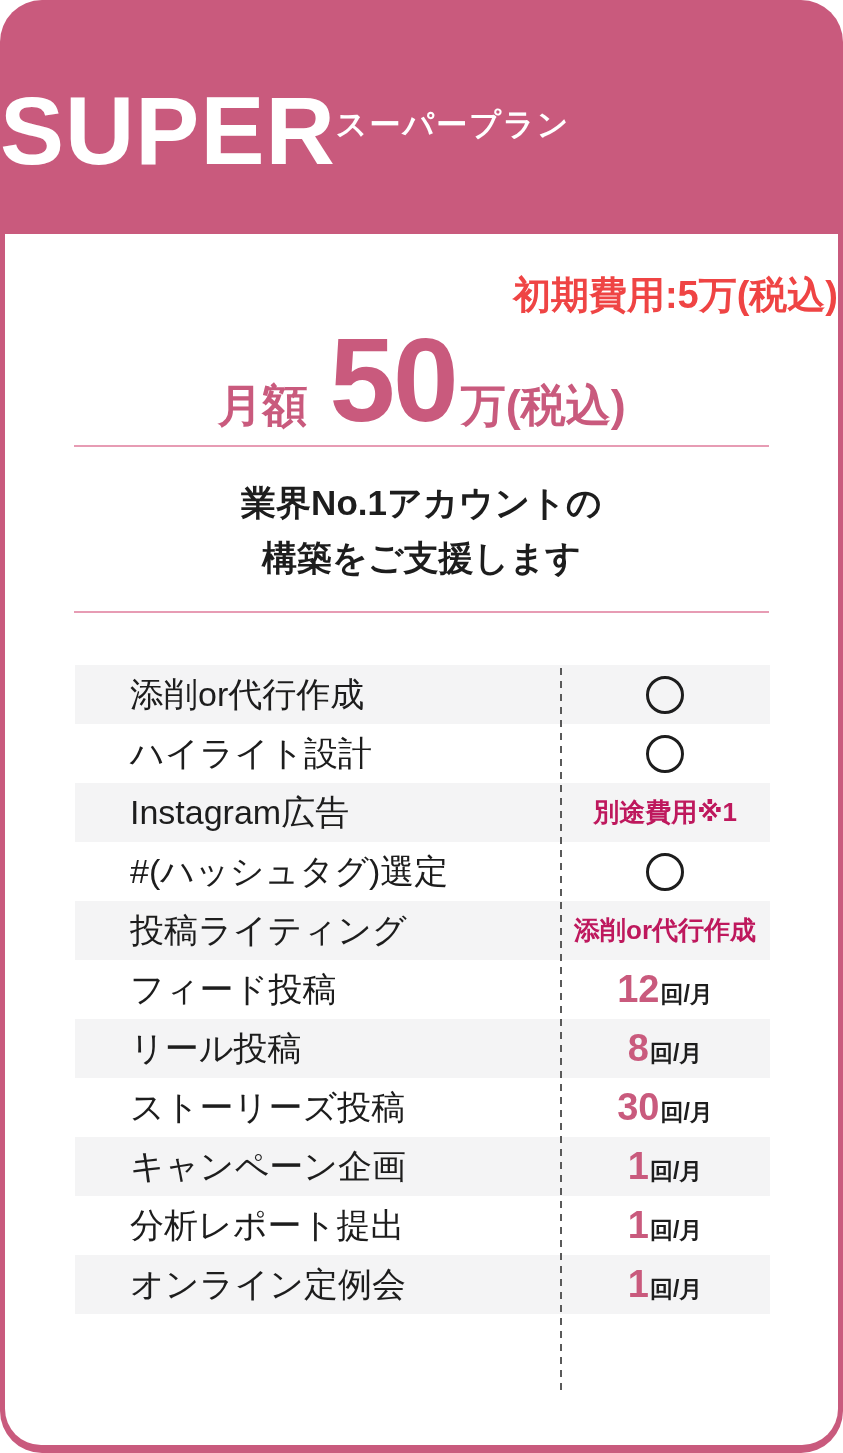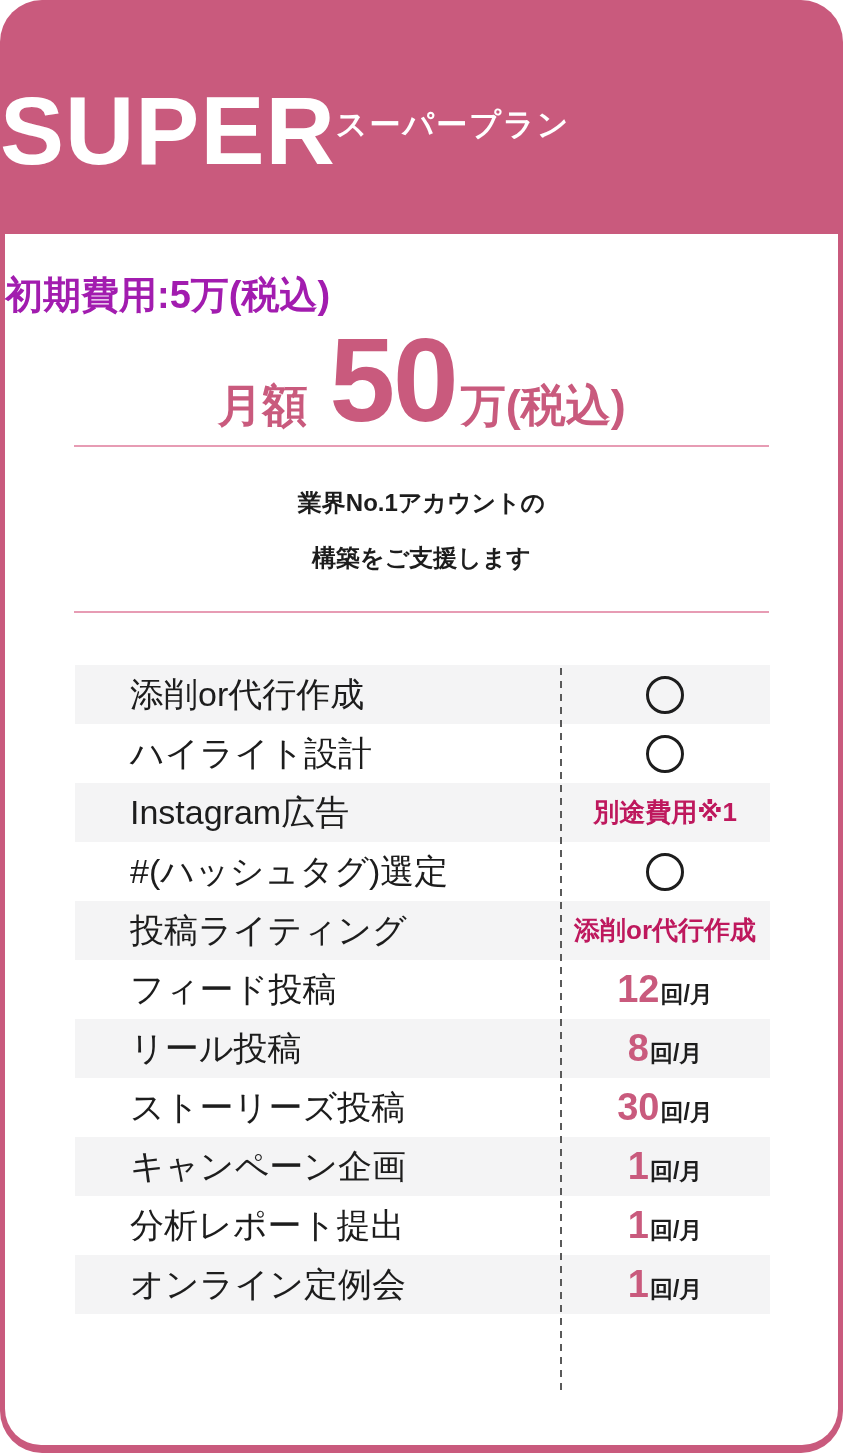--- a/index.html
+++ b/index.html
@@ -44,24 +44,24 @@
     top: 234px;
     left: 5px;
     right: 5px;
     bottom: 8px;
     background: #ffffff;
     border-radius: 0 0 36px 36px;
     overflow: hidden;
   }
   .setup-fee {
     margin-top: 36px;
-    text-align: left;
+    text-align: right;
     font-size: 38px;
     font-weight: 800;
-    color: #a21caf;
+    color: #ef4444;
   }
   .price-row {
     height: 112px;
     display: flex;
     justify-content: center;
     align-items: baseline;
     color: #c95a7d;
     line-height: 1;
   }
   .price-label {
@@ -82,21 +82,21 @@
   .divider {
     height: 0;
     border-top: 2px solid #e79cb4;
     margin: 0 69px;
   }
   .divider-1 { margin-top: 12px; }
   .divider-2 { margin-top: 26px; }
   .tagline {
     margin-top: 28px;
     text-align: center;
-    font-size: 24px;
+    font-size: 35px;
     line-height: 55px;
     font-weight: 700;
     color: #1d1d1d;
   }
   
   .table-wrap {
     position: relative;
     margin: 52px 68px 0 70px; 
   }
   .feature-row {

